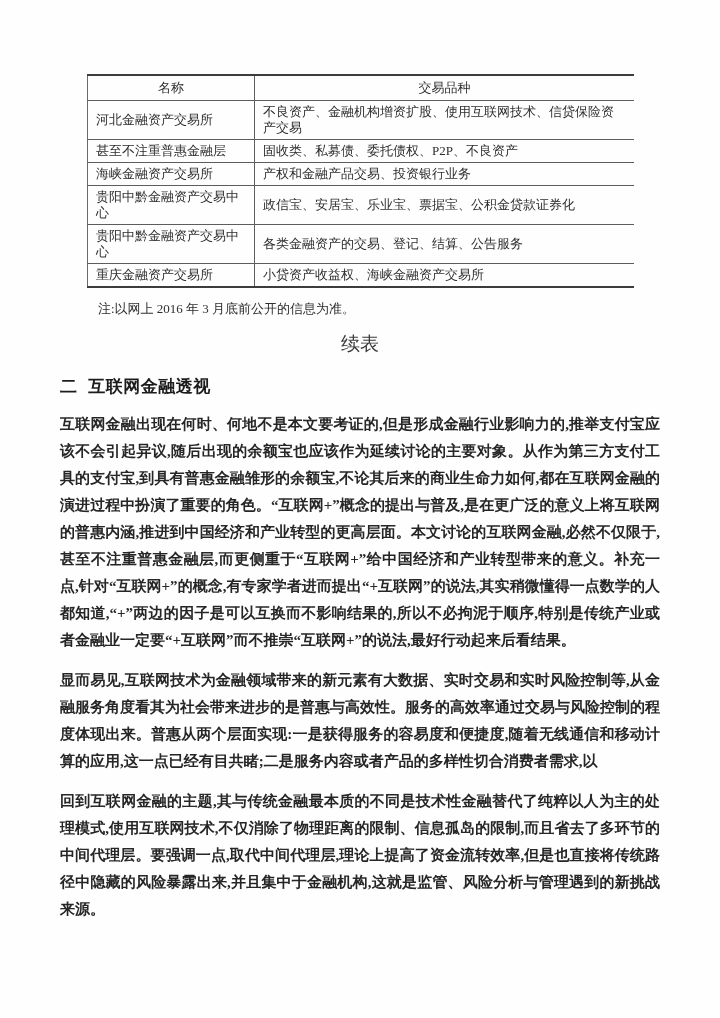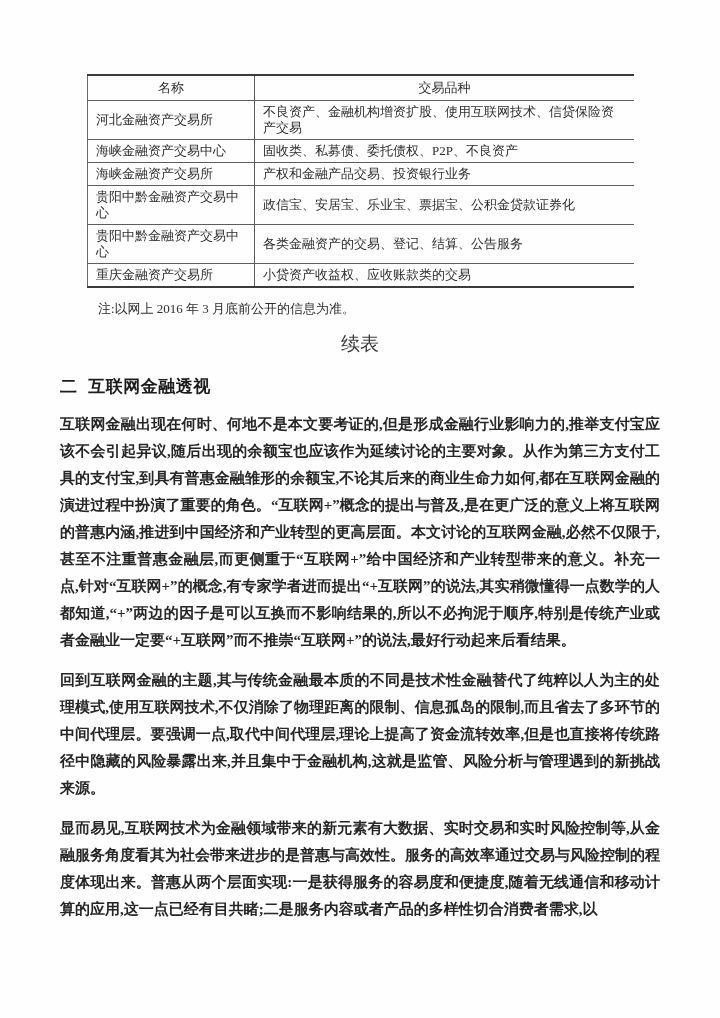--- a/index.html
+++ b/index.html
@@ -51,47 +51,47 @@
         <th>名称</th>
         <th>交易品种</th>
       </tr>
     </thead>
     <tbody>
       <tr>
         <td>河北金融资产交易所</td>
         <td>不良资产、金融机构增资扩股、使用互联网技术、信贷保险资产交易</td>
       </tr>
       <tr>
-        <td>海峡金融资产交易中心</td>
+        <td>甚至不注重普惠金融层</td>
         <td>固收类、私募债、委托债权、P2P、不良资产</td>
       </tr>
       <tr>
         <td>海峡金融资产交易所</td>
         <td>产权和金融产品交易、投资银行业务</td>
       </tr>
       <tr>
         <td>贵阳中黔金融资产交易中心</td>
         <td>政信宝、安居宝、乐业宝、票据宝、公积金贷款证券化</td>
       </tr>
       <tr>
         <td>贵阳中黔金融资产交易中心</td>
         <td>各类金融资产的交易、登记、结算、公告服务</td>
       </tr>
       <tr>
         <td>重庆金融资产交易所</td>
-        <td>小贷资产收益权、应收账款类的交易</td>
+        <td>小贷资产收益权、海峡金融资产交易所</td>
       </tr>
     </tbody>
   </table>
 
   <div class="table-note">注:以网上 2016 年 3 月底前公开的信息为准。</div>
 
   <div class="continued">续表</div>
 
   <h2 class="section-heading">二 互联网金融透视</h2>
 
   <div class="body-text">
     <p>互联网金融出现在何时、何地不是本文要考证的,但是形成金融行业影响力的,推举支付宝应该不会引起异议,随后出现的余额宝也应该作为延续讨论的主要对象。从作为第三方支付工具的支付宝,到具有普惠金融雏形的余额宝,不论其后来的商业生命力如何,都在互联网金融的演进过程中扮演了重要的角色。“互联网+”概念的提出与普及,是在更广泛的意义上将互联网的普惠内涵,推进到中国经济和产业转型的更高层面。本文讨论的互联网金融,必然不仅限于,甚至不注重普惠金融层,而更侧重于“互联网+”给中国经济和产业转型带来的意义。补充一点,针对“互联网+”的概念,有专家学者进而提出“+互联网”的说法,其实稍微懂得一点数学的人都知道,“+”两边的因子是可以互换而不影响结果的,所以不必拘泥于顺序,特别是传统产业或者金融业一定要“+互联网”而不推崇“互联网+”的说法,最好行动起来后看结果。</p>
+    <p>显而易见,互联网技术为金融领域带来的新元素有大数据、实时交易和实时风险控制等,从金融服务角度看其为社会带来进步的是普惠与高效性。服务的高效率通过交易与风险控制的程度体现出来。普惠从两个层面实现:一是获得服务的容易度和便捷度,随着无线通信和移动计算的应用,这一点已经有目共睹;二是服务内容或者产品的多样性切合消费者需求,以</p>
     <p>回到互联网金融的主题,其与传统金融最本质的不同是技术性金融替代了纯粹以人为主的处理模式,使用互联网技术,不仅消除了物理距离的限制、信息孤岛的限制,而且省去了多环节的中间代理层。要强调一点,取代中间代理层,理论上提高了资金流转效率,但是也直接将传统路径中隐藏的风险暴露出来,并且集中于金融机构,这就是监管、风险分析与管理遇到的新挑战来源。</p>
-    <p>显而易见,互联网技术为金融领域带来的新元素有大数据、实时交易和实时风险控制等,从金融服务角度看其为社会带来进步的是普惠与高效性。服务的高效率通过交易与风险控制的程度体现出来。普惠从两个层面实现:一是获得服务的容易度和便捷度,随着无线通信和移动计算的应用,这一点已经有目共睹;二是服务内容或者产品的多样性切合消费者需求,以</p>
   </div>
 
 </div>
 
 </body></html>

